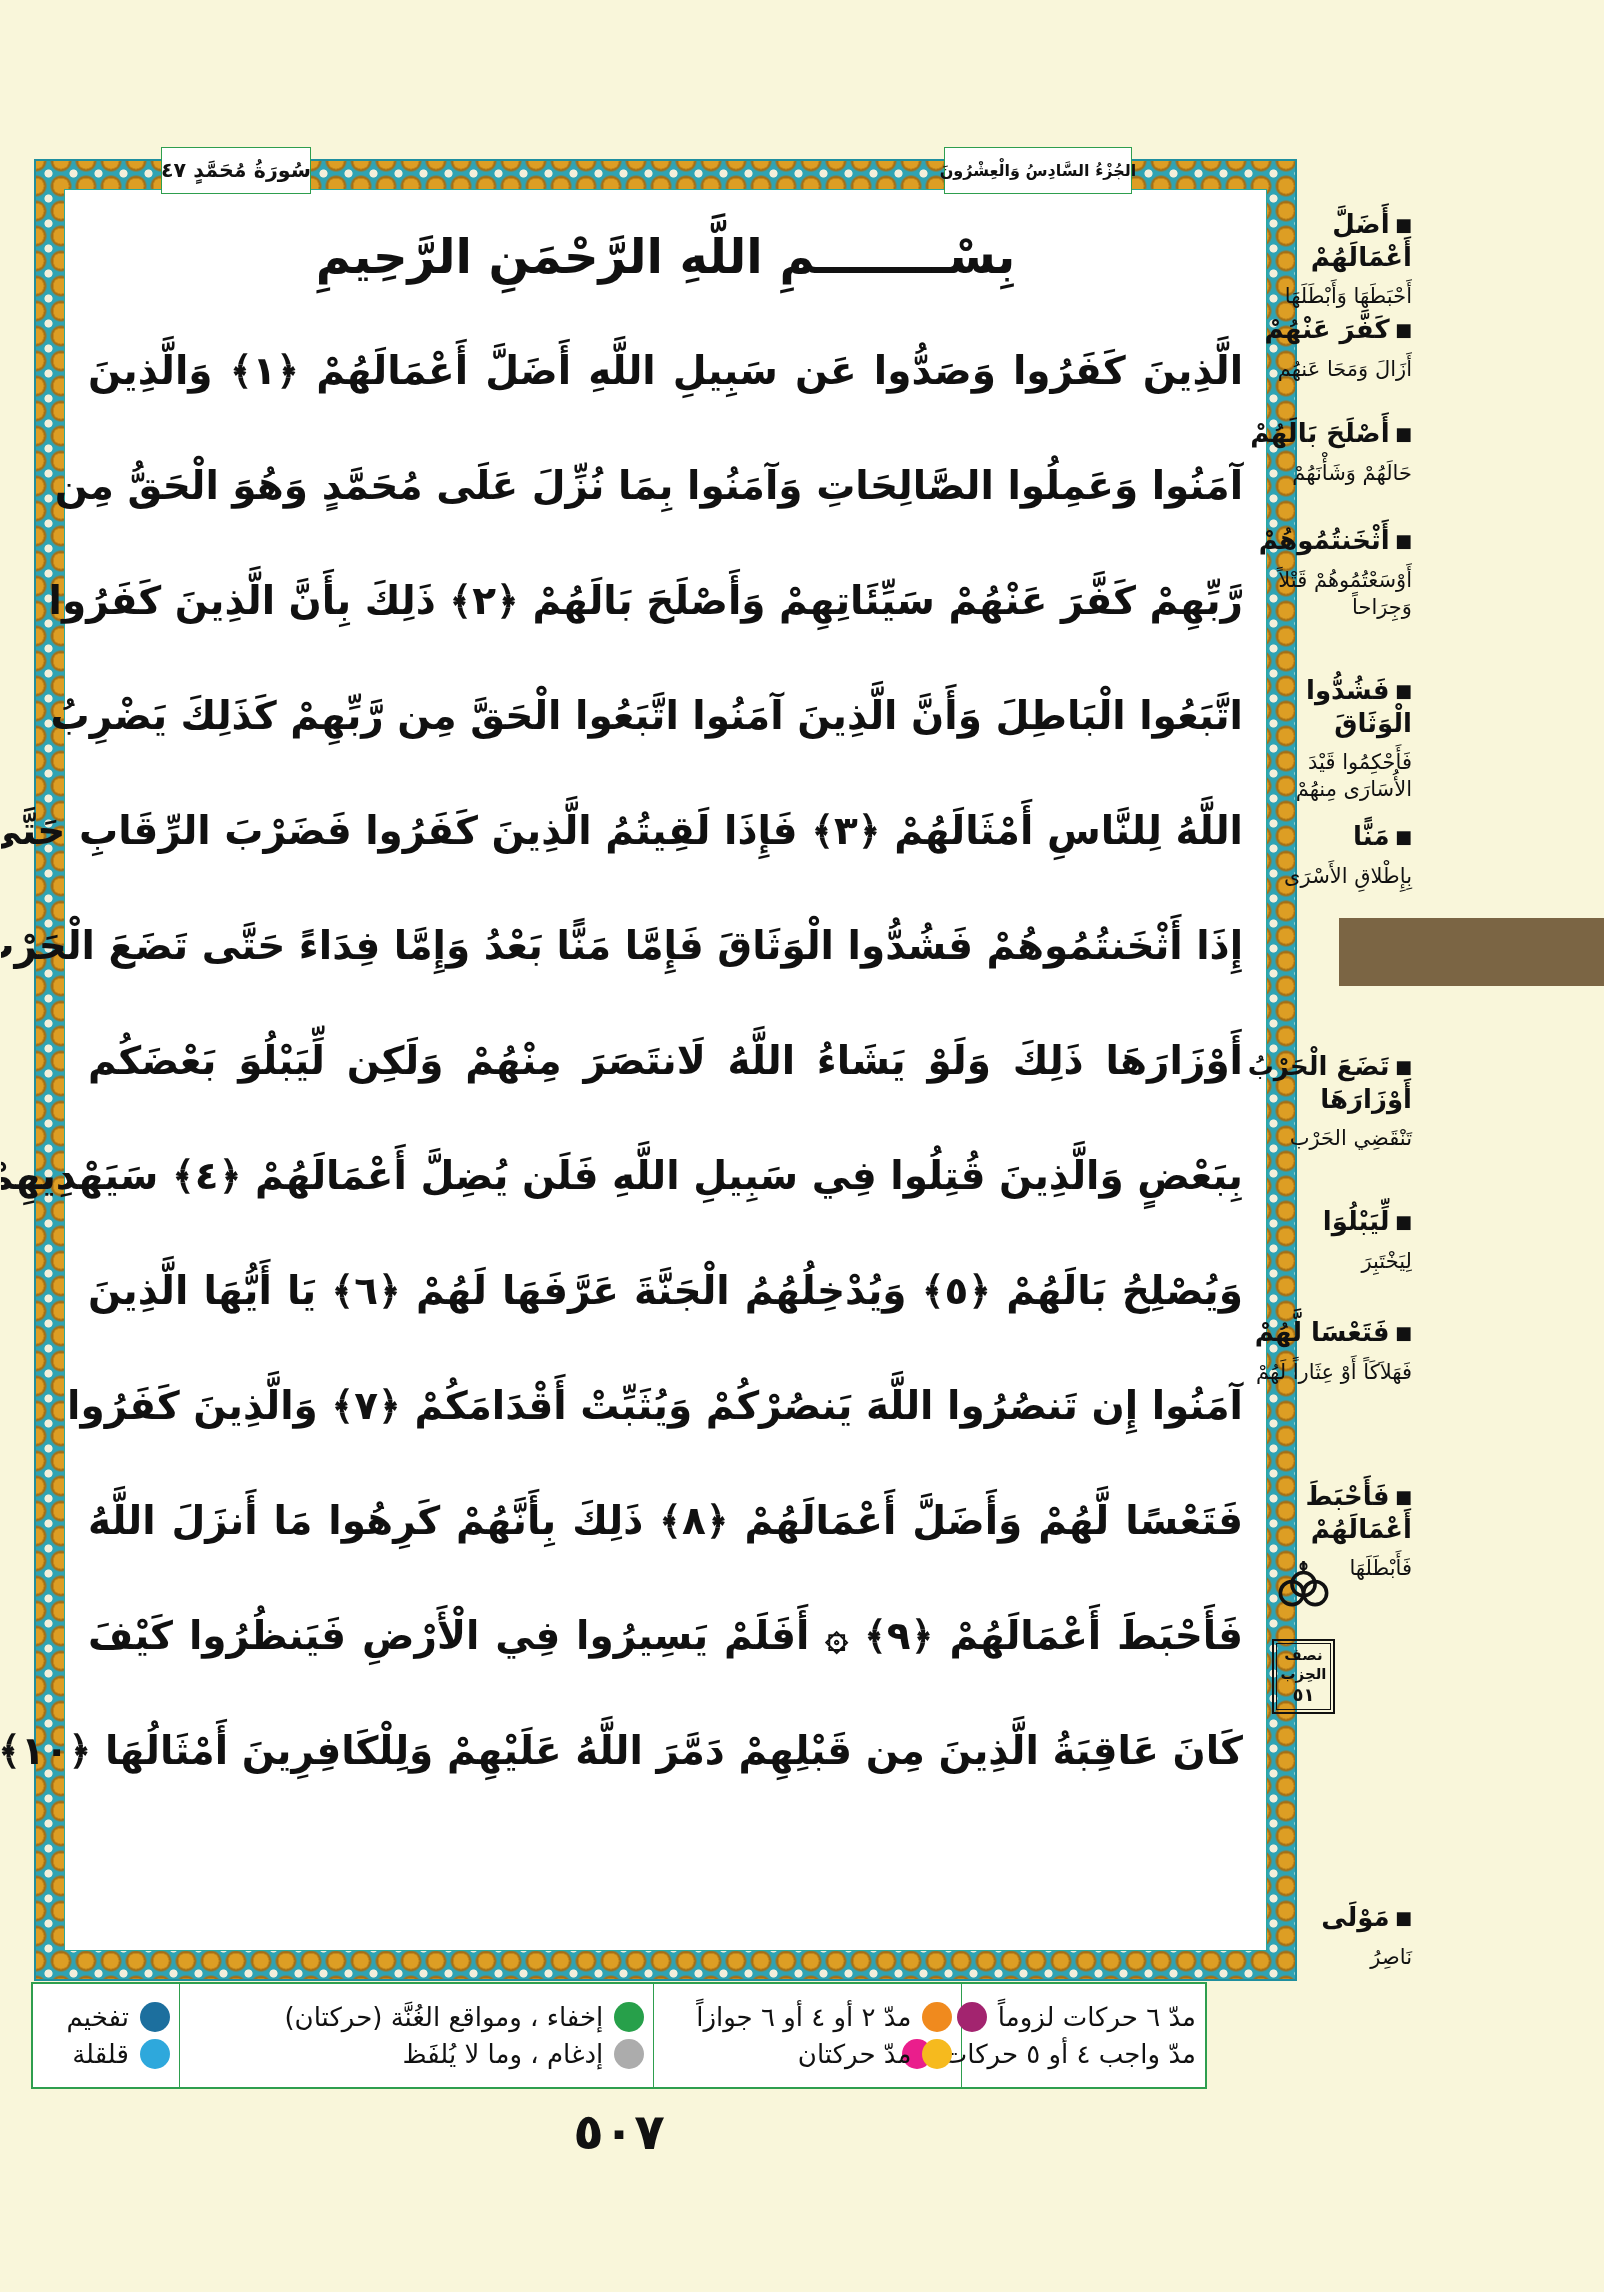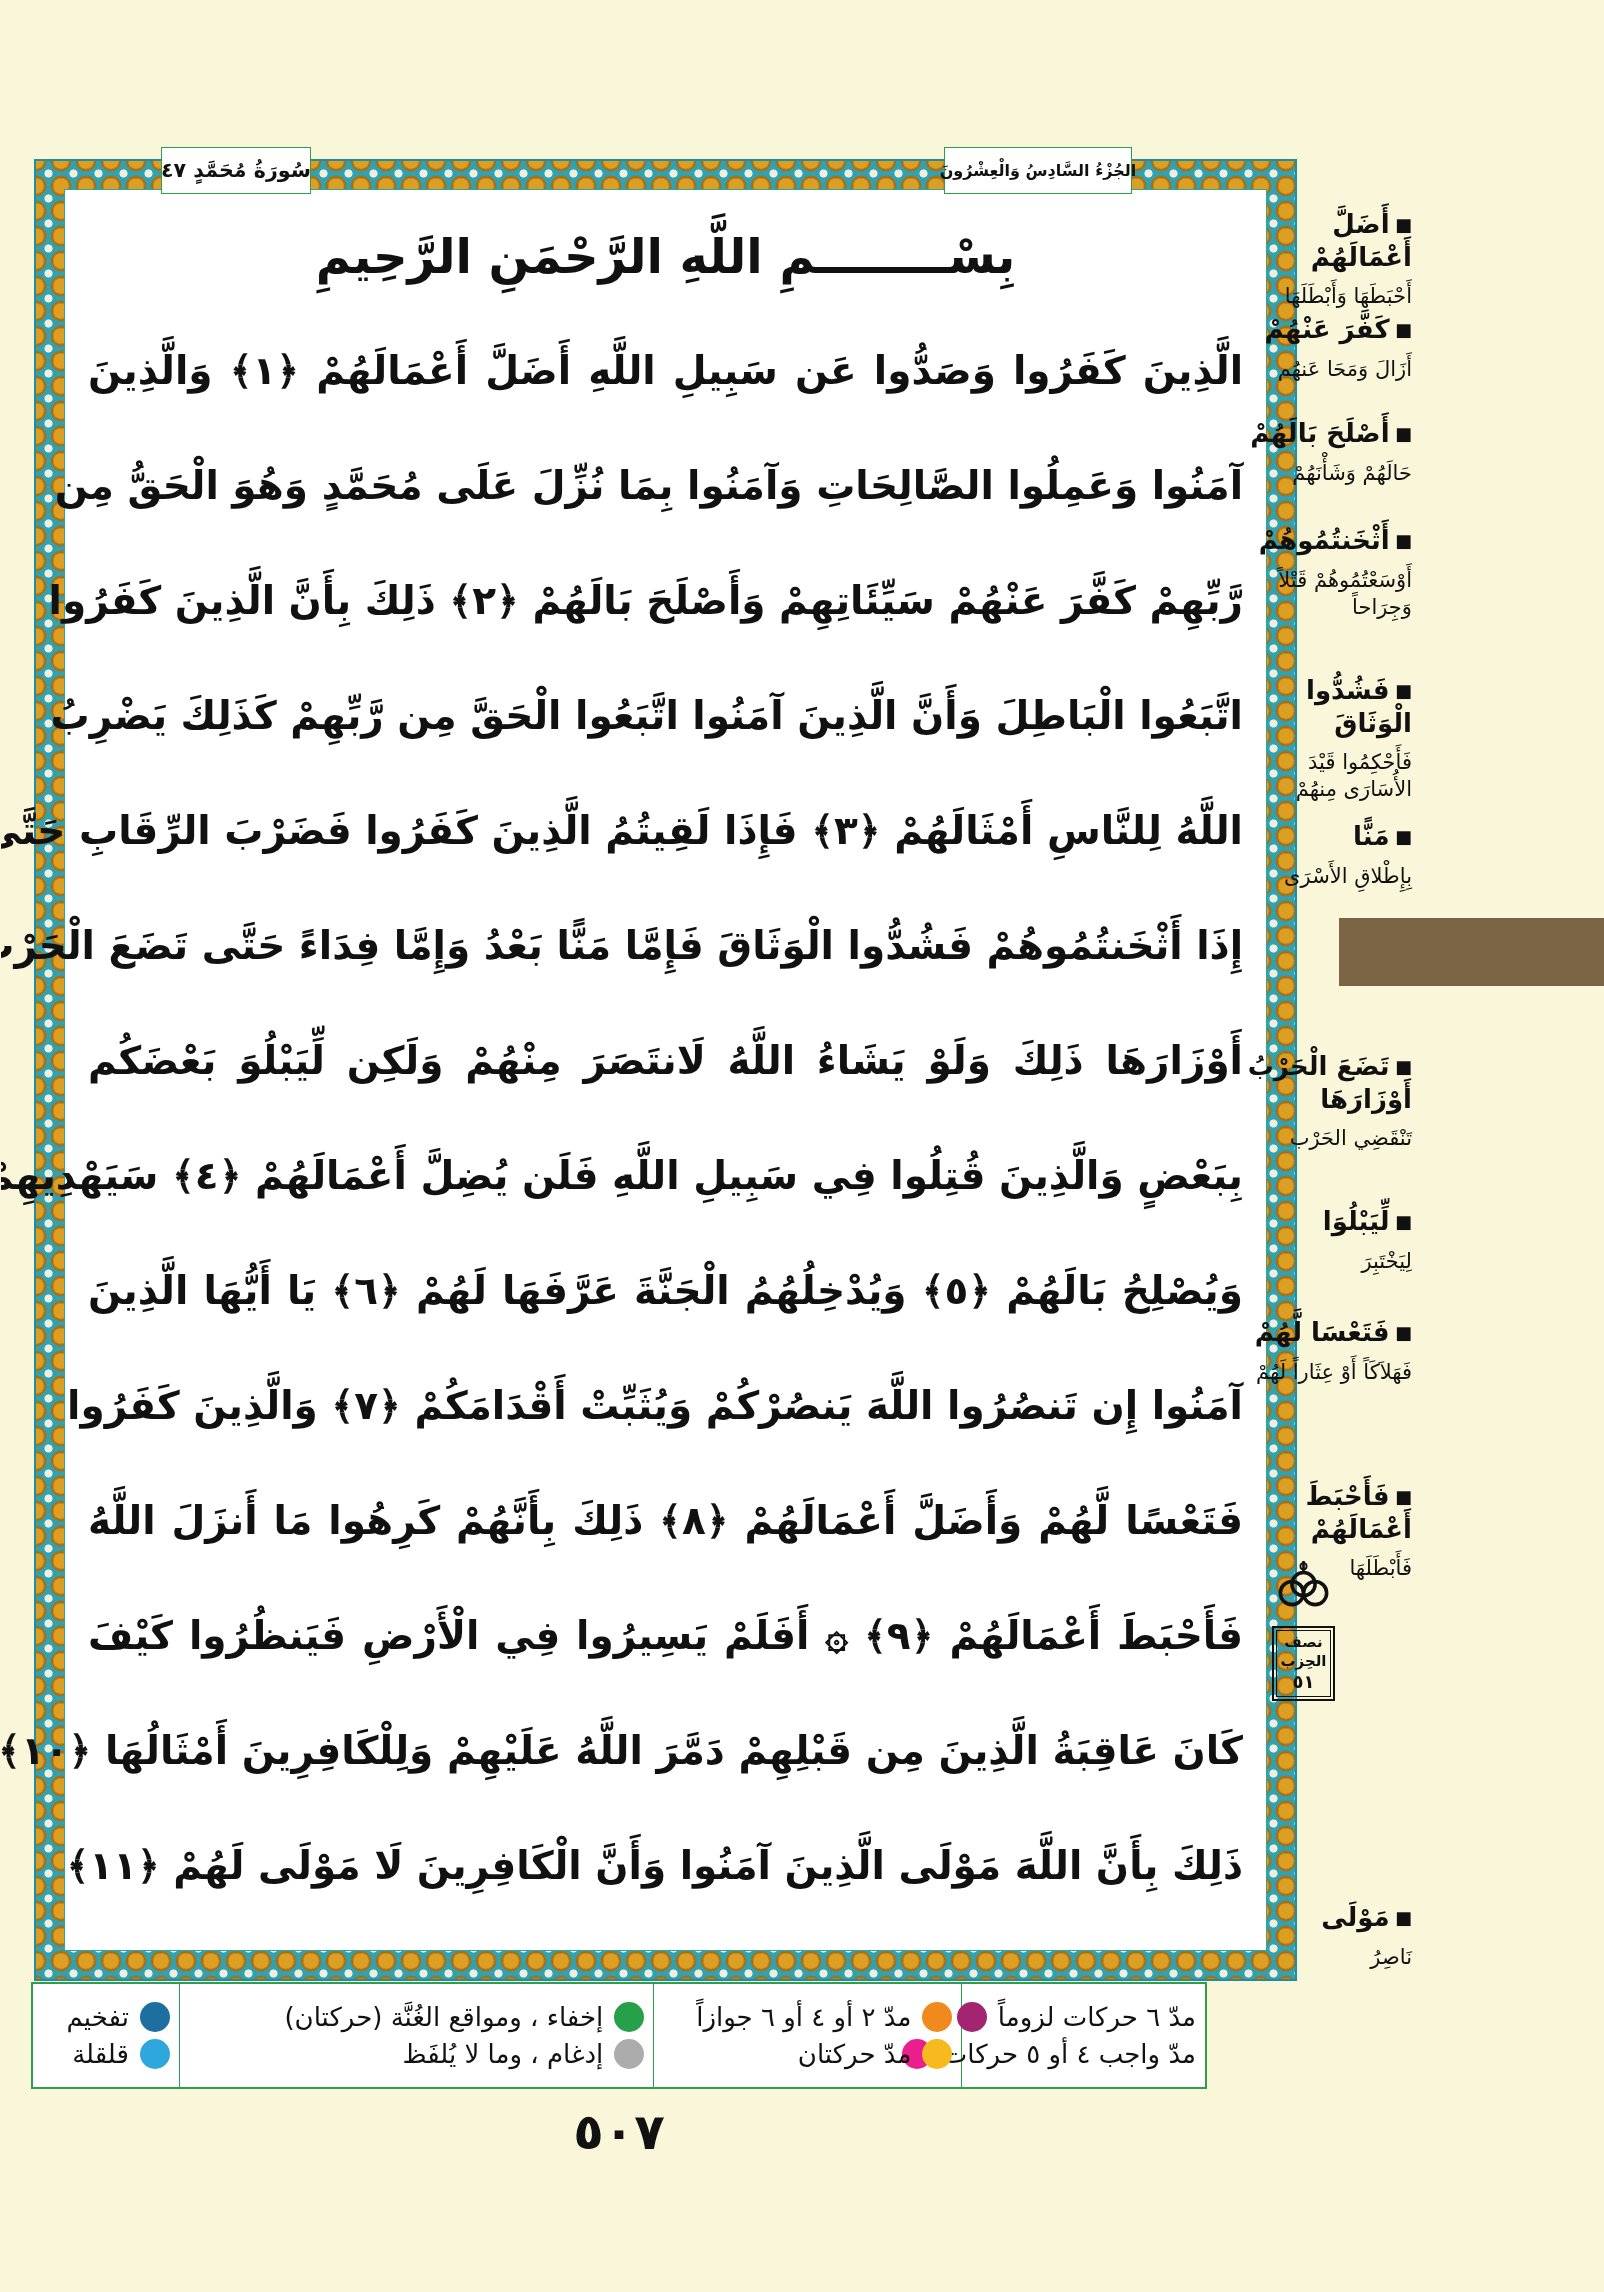--- a/index.html
+++ b/index.html
@@ -60,21 +60,21 @@
   .note .bullet{font-size:18px;vertical-align:middle;padding-left:5.4px;}
   .note .def{font-size:21px;line-height:1.3;margin-top:10px;}
 
   .brown-block{
     position:absolute;left:42px;top:759px;width:266px;height:68px;
     background:#7b6544;
   }
 
   .hizb-ornament{position:absolute;right:204px;top:1402px;width:75px;text-align:center;}
   .hizb-box{
-    margin-top:5px;border:2.7px solid #111;padding:1.8px;box-sizing:border-box;width:63px;
+    margin-top:18px;border:2.7px solid #111;padding:1.8px;box-sizing:border-box;width:63px;
     display:inline-block;
   }
   .hizb-box-inner{
     border:1.3px solid #111;padding:2.7px 1.8px;
     font-size:15px;font-weight:bold;line-height:1.25;
   }
   .hizb-num{font-size:18px;}
 
   
   .legend{
@@ -118,21 +118,20 @@
       <div class="quran-line">اتَّبَعُوا الْبَاطِلَ وَأَنَّ الَّذِينَ آمَنُوا اتَّبَعُوا الْحَقَّ مِن رَّبِّهِمْ كَذَلِكَ يَضْرِبُ</div>
       <div class="quran-line">اللَّهُ لِلنَّاسِ أَمْثَالَهُمْ ﴿٣﴾ فَإِذَا لَقِيتُمُ الَّذِينَ كَفَرُوا فَضَرْبَ الرِّقَابِ حَتَّى</div>
       <div class="quran-line">إِذَا أَثْخَنتُمُوهُمْ فَشُدُّوا الْوَثَاقَ فَإِمَّا مَنًّا بَعْدُ وَإِمَّا فِدَاءً حَتَّى تَضَعَ الْحَرْبُ</div>
       <div class="quran-line">أَوْزَارَهَا ذَلِكَ وَلَوْ يَشَاءُ اللَّهُ لَانتَصَرَ مِنْهُمْ وَلَكِن لِّيَبْلُوَ بَعْضَكُم</div>
       <div class="quran-line">بِبَعْضٍ وَالَّذِينَ قُتِلُوا فِي سَبِيلِ اللَّهِ فَلَن يُضِلَّ أَعْمَالَهُمْ ﴿٤﴾ سَيَهْدِيهِمْ</div>
       <div class="quran-line">وَيُصْلِحُ بَالَهُمْ ﴿٥﴾ وَيُدْخِلُهُمُ الْجَنَّةَ عَرَّفَهَا لَهُمْ ﴿٦﴾ يَا أَيُّهَا الَّذِينَ</div>
       <div class="quran-line">آمَنُوا إِن تَنصُرُوا اللَّهَ يَنصُرْكُمْ وَيُثَبِّتْ أَقْدَامَكُمْ ﴿٧﴾ وَالَّذِينَ كَفَرُوا</div>
       <div class="quran-line">فَتَعْسًا لَّهُمْ وَأَضَلَّ أَعْمَالَهُمْ ﴿٨﴾ ذَلِكَ بِأَنَّهُمْ كَرِهُوا مَا أَنزَلَ اللَّهُ</div>
       <div class="quran-line">فَأَحْبَطَ أَعْمَالَهُمْ ﴿٩﴾ ۞ أَفَلَمْ يَسِيرُوا فِي الْأَرْضِ فَيَنظُرُوا كَيْفَ</div>
       <div class="quran-line">كَانَ عَاقِبَةُ الَّذِينَ مِن قَبْلِهِمْ دَمَّرَ اللَّهُ عَلَيْهِمْ وَلِلْكَافِرِينَ أَمْثَالُهَا ﴿١٠﴾</div>
-      <div class="quran-line">ذَلِكَ بِأَنَّ اللَّهَ مَوْلَى الَّذِينَ آمَنُوا وَأَنَّ الْكَافِرِينَ لَا مَوْلَى لَهُمْ ﴿١١﴾</div>
     </div>
 
     <div class="cartouche surah-box">
       <span>سُورَةُ مُحَمَّدٍ</span>&nbsp;
       <span>٤٧</span>
     </div>
     <div class="cartouche juz-box">
       <span>الجُزْءُ السَّادِسُ وَالْعِشْرُونَ</span>
     </div>
   </div>

